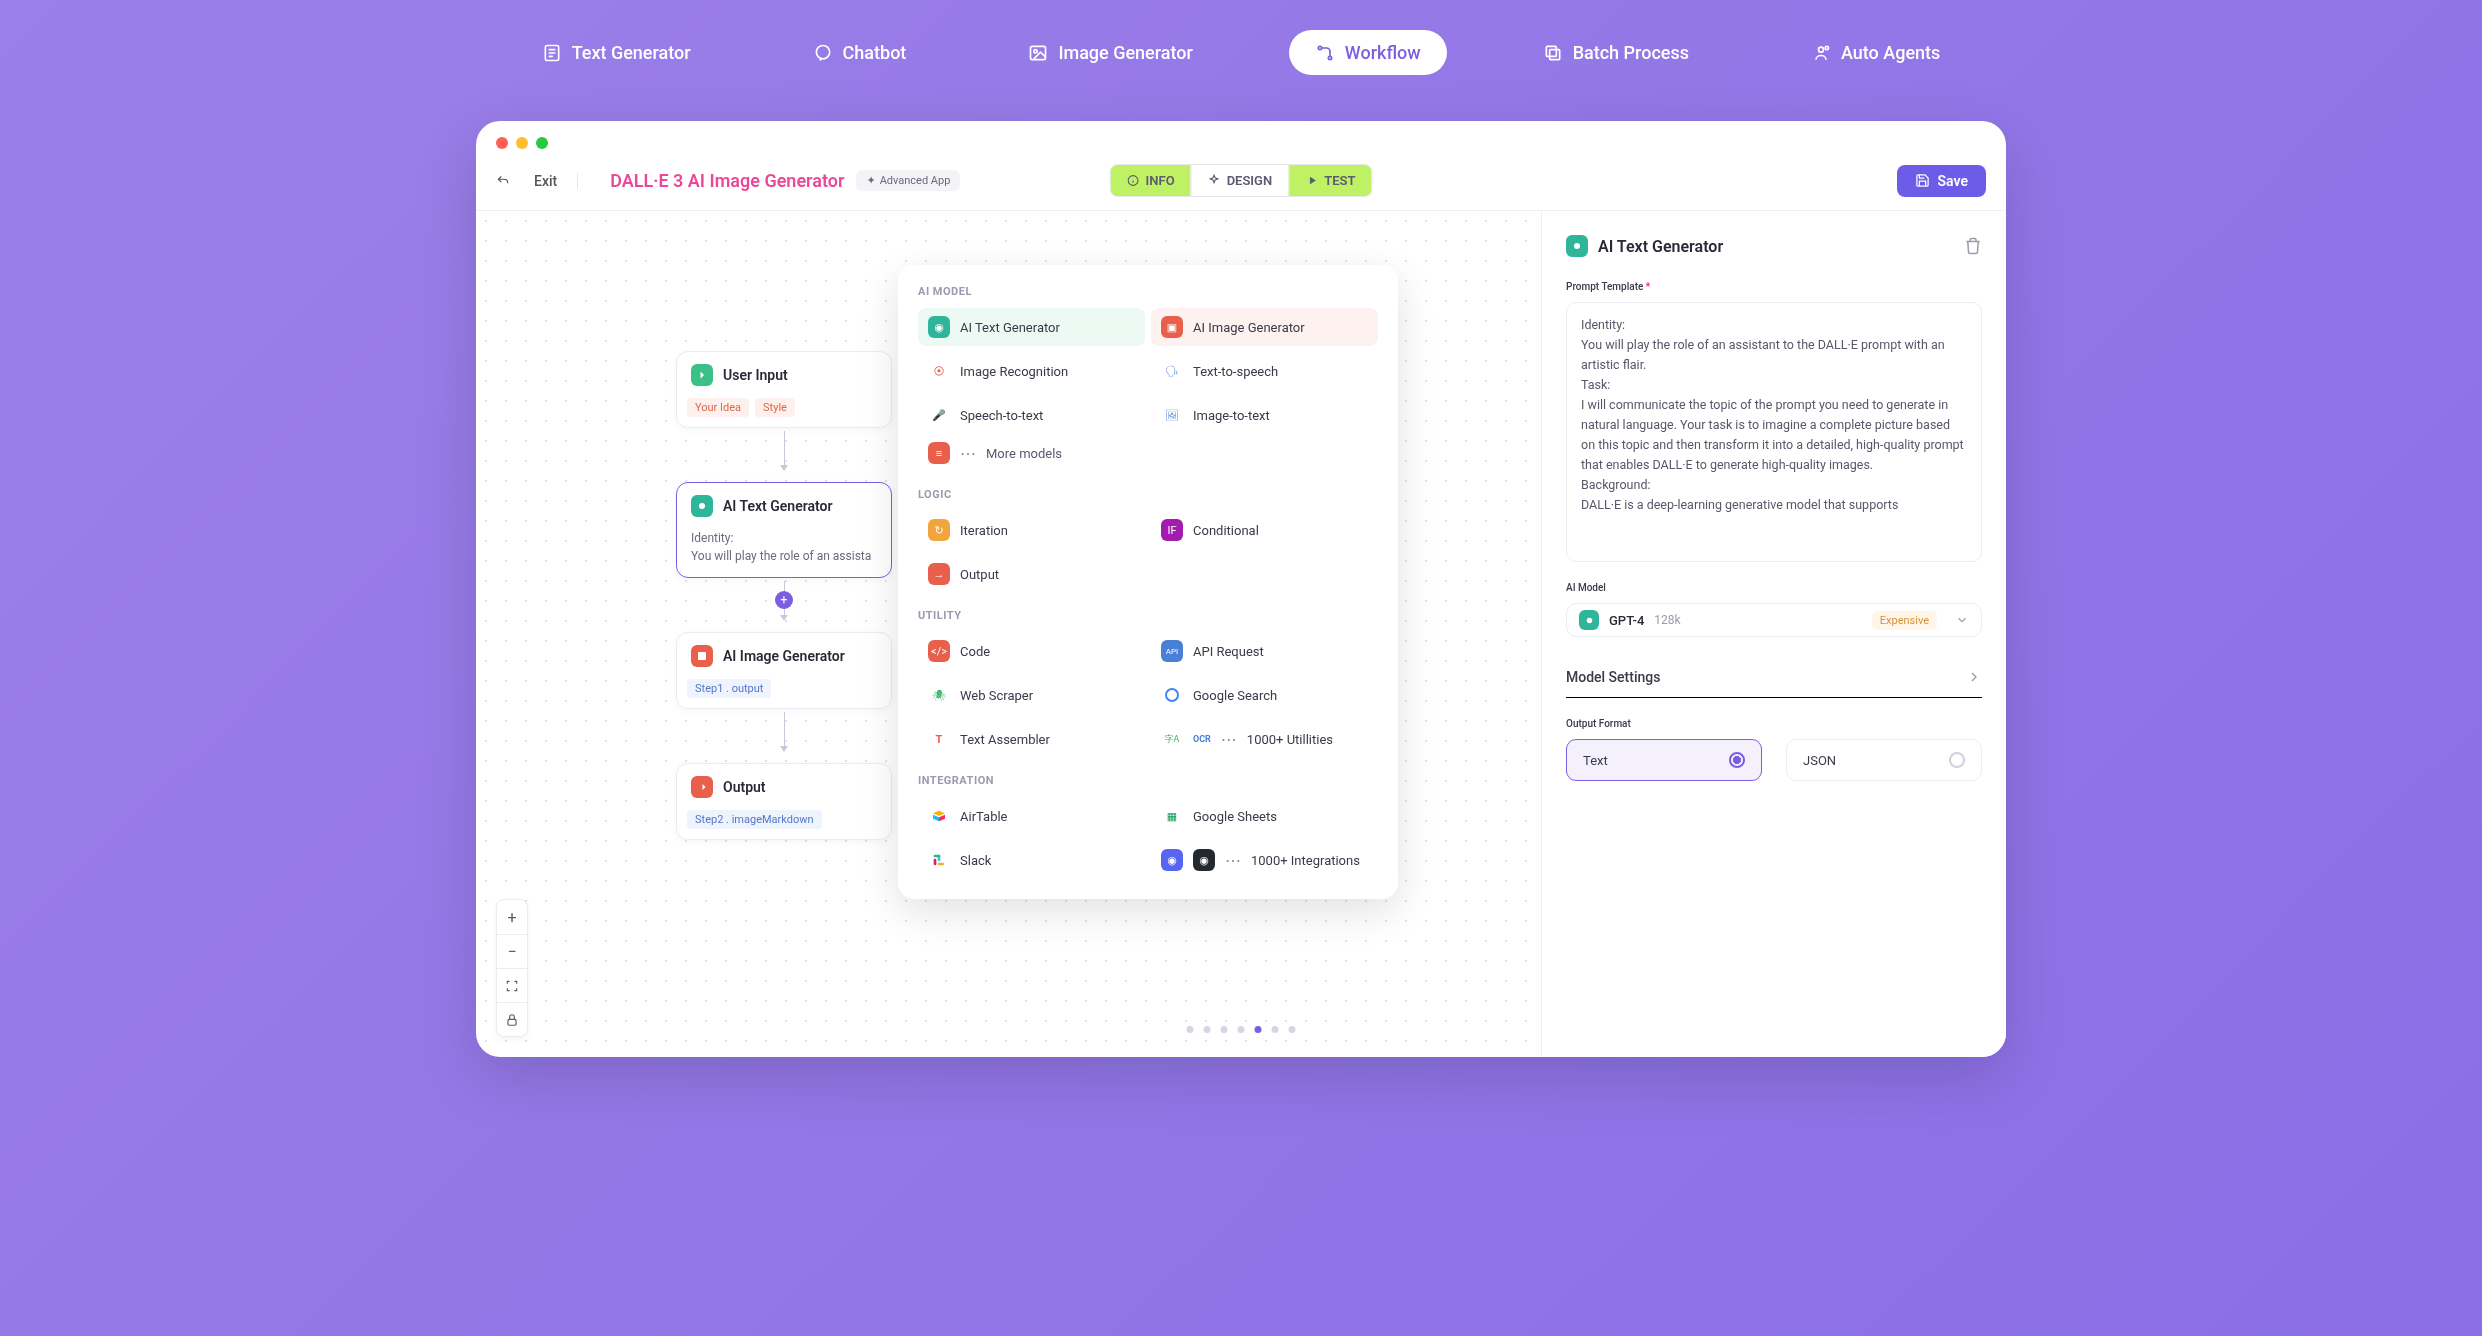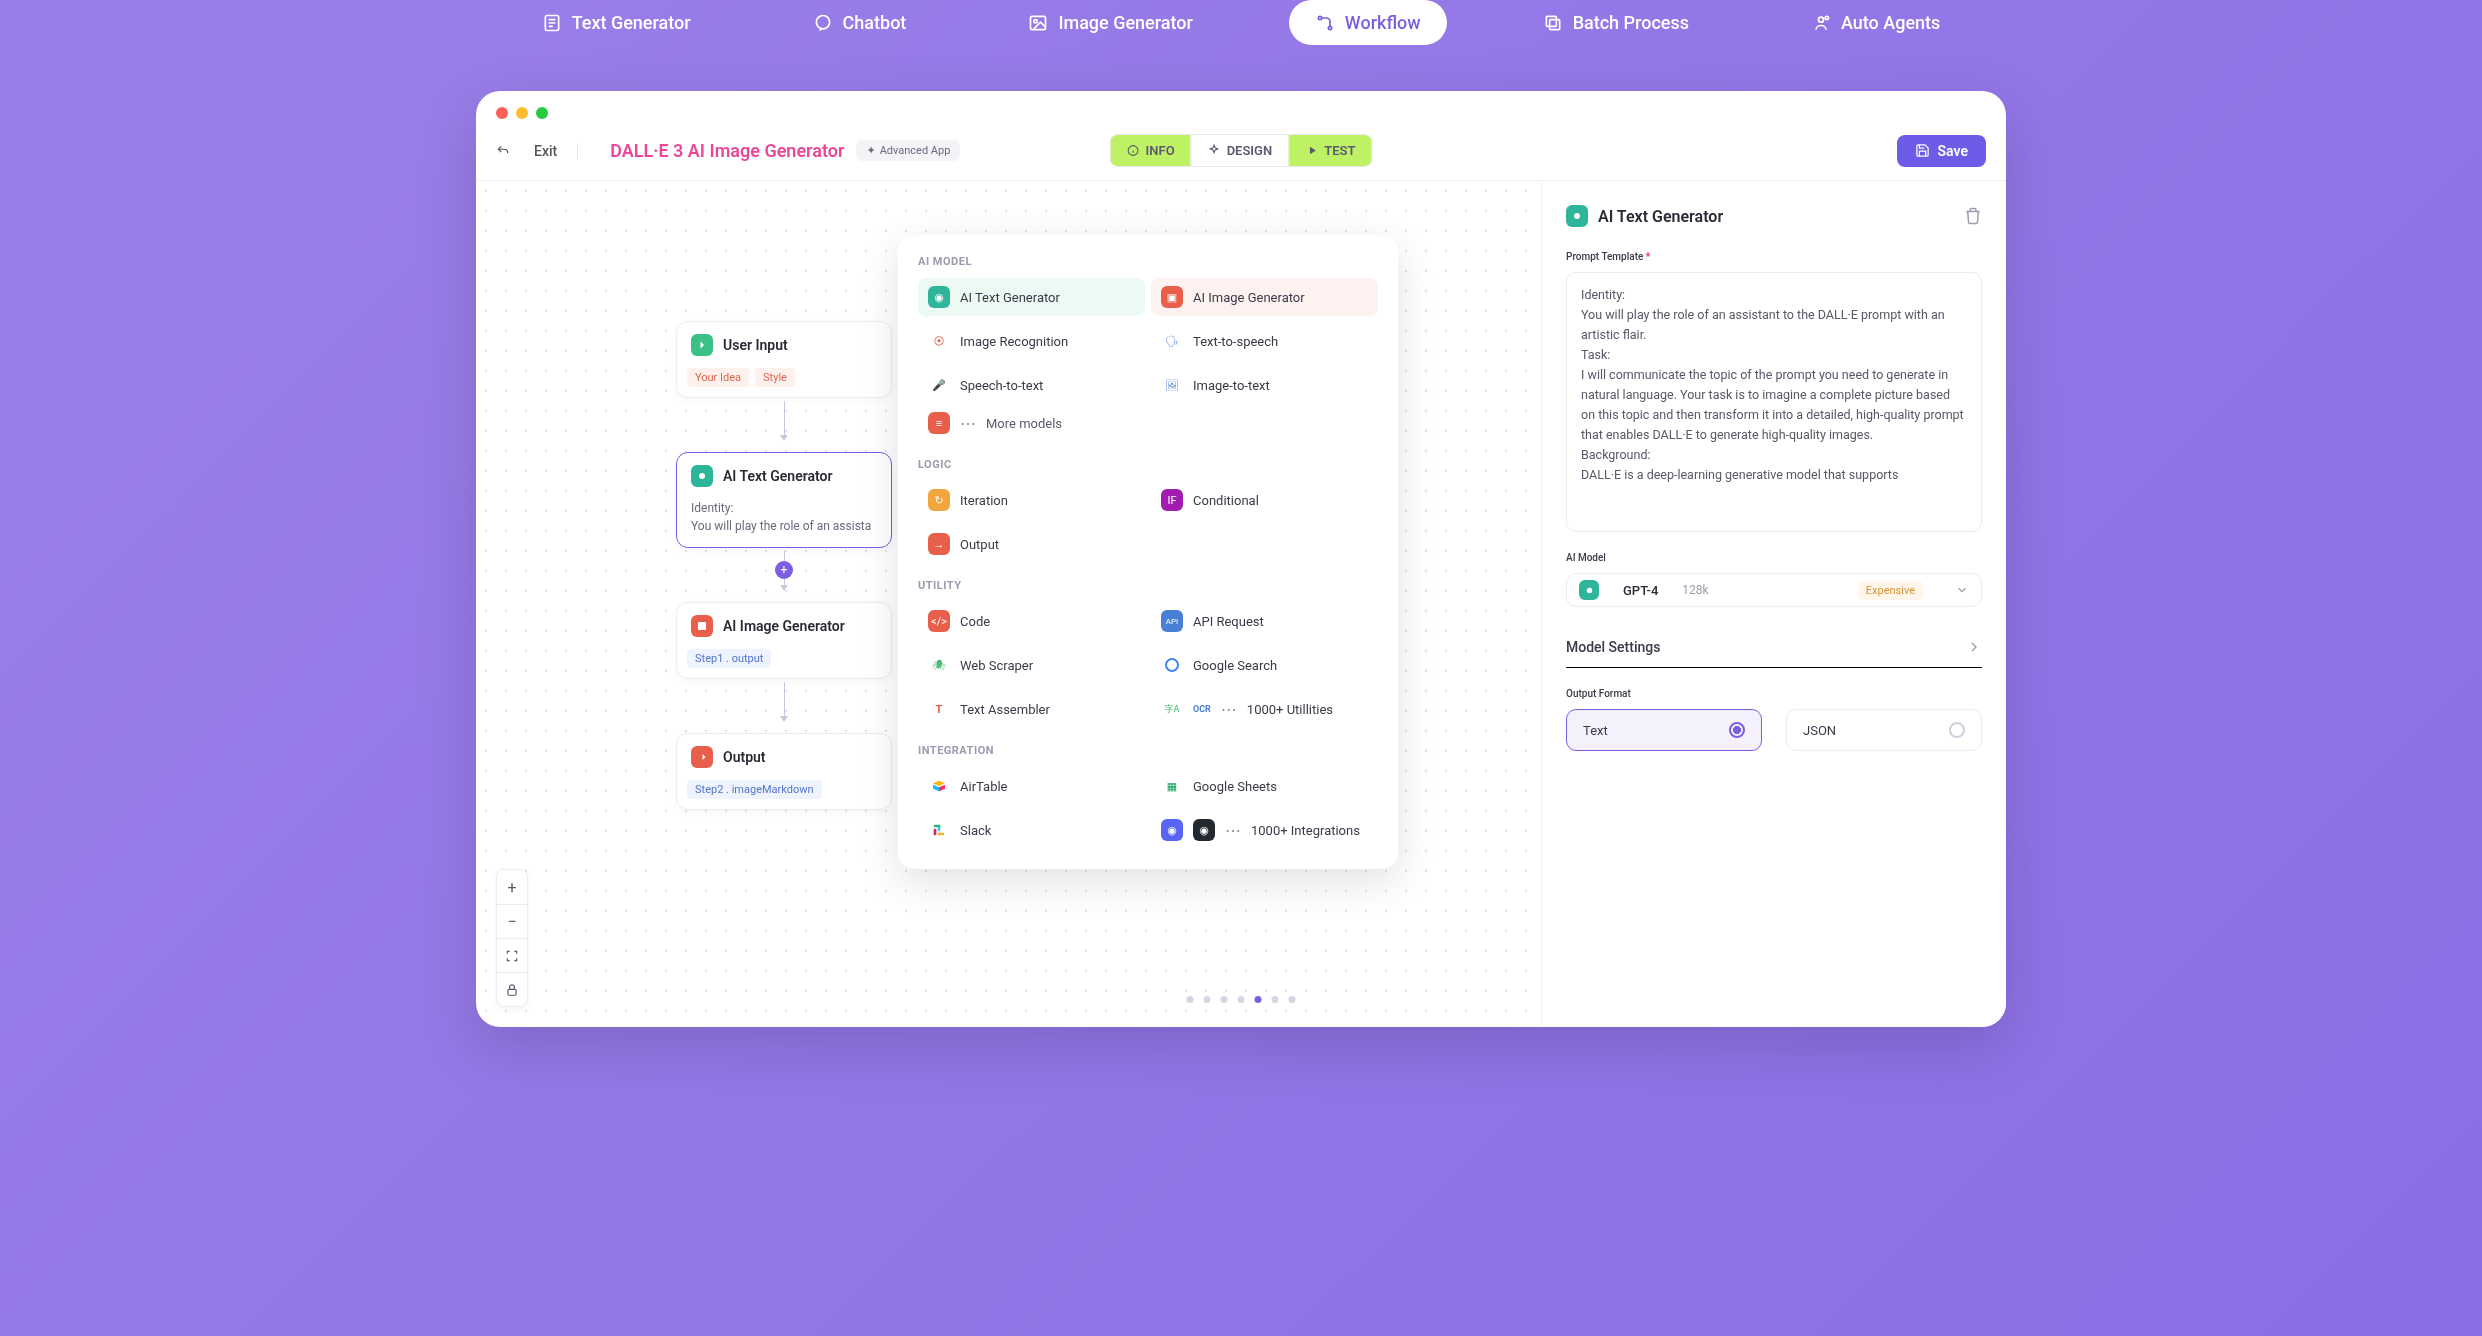--- a/index.html
+++ b/index.html
@@ -6,20 +6,21 @@
 body {
   font-family: -apple-system, BlinkMacSystemFont, "Segoe UI", Roboto, sans-serif;
   background: linear-gradient(135deg, #9b7fe8 0%, #8b6ee6 100%);
   min-height: 1336px;
   width: 2482px;
   overflow: hidden;
 }
 .outer-page {
   width: 100%;
   height: 1336px;
+  padding-top: 30px;
 }
 .top-nav {
   display: flex;
   justify-content: center;
   gap: 70px;
   margin-bottom: 46px;
 }
 .nav-item {
   display: flex;
   align-items: center;
@@ -334,21 +335,21 @@
   height: 260px;
   overflow: hidden;
   margin-bottom: 20px;
 }
 .model-select {
   border: 1px solid #ebebf2;
   border-radius: 10px;
   padding: 6px 12px;
   display: flex;
   align-items: center;
-  gap: 24px;
+  gap: 10px;
   margin-bottom: 20px;
   cursor: pointer;
 }
 .model-name { font-size: 13px; font-weight: 500; color: #2a2a36; }
 .model-meta { font-size: 12px; color: #9a9ab0; }
 .model-tag {
   margin-left: auto;
   background: #fff6e9;
   color: #d6923a;
   font-size: 11px;

